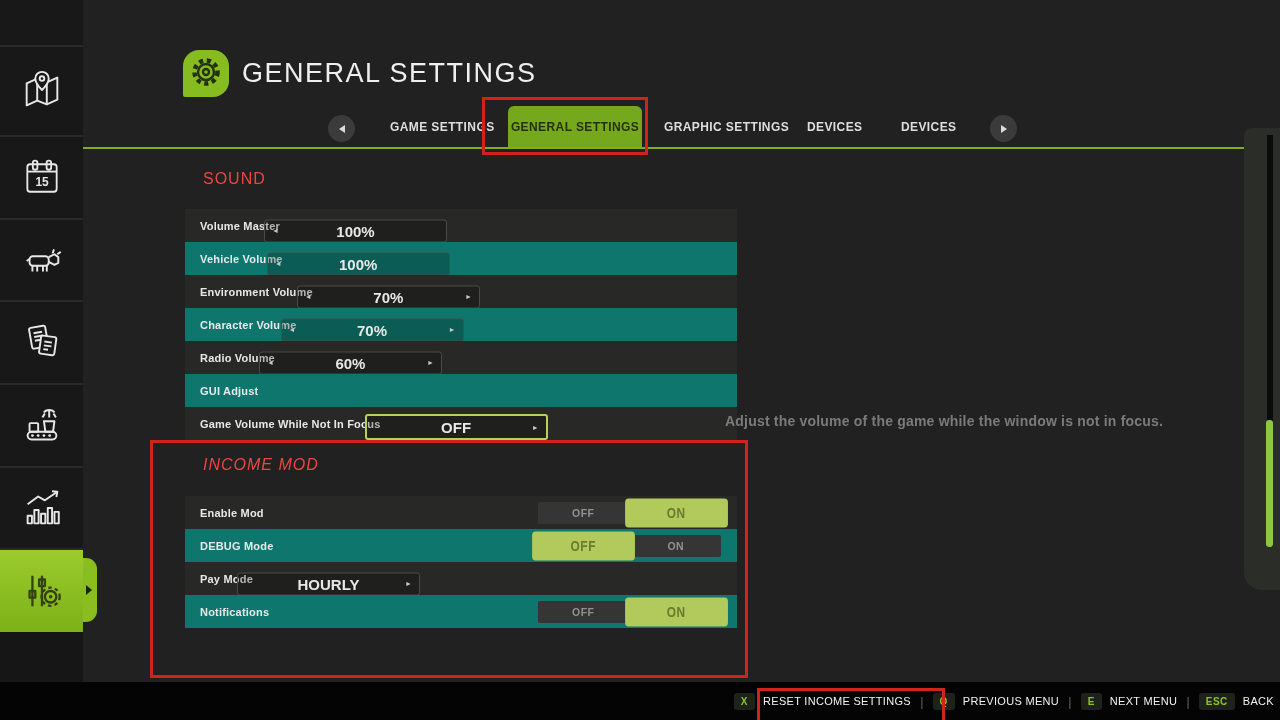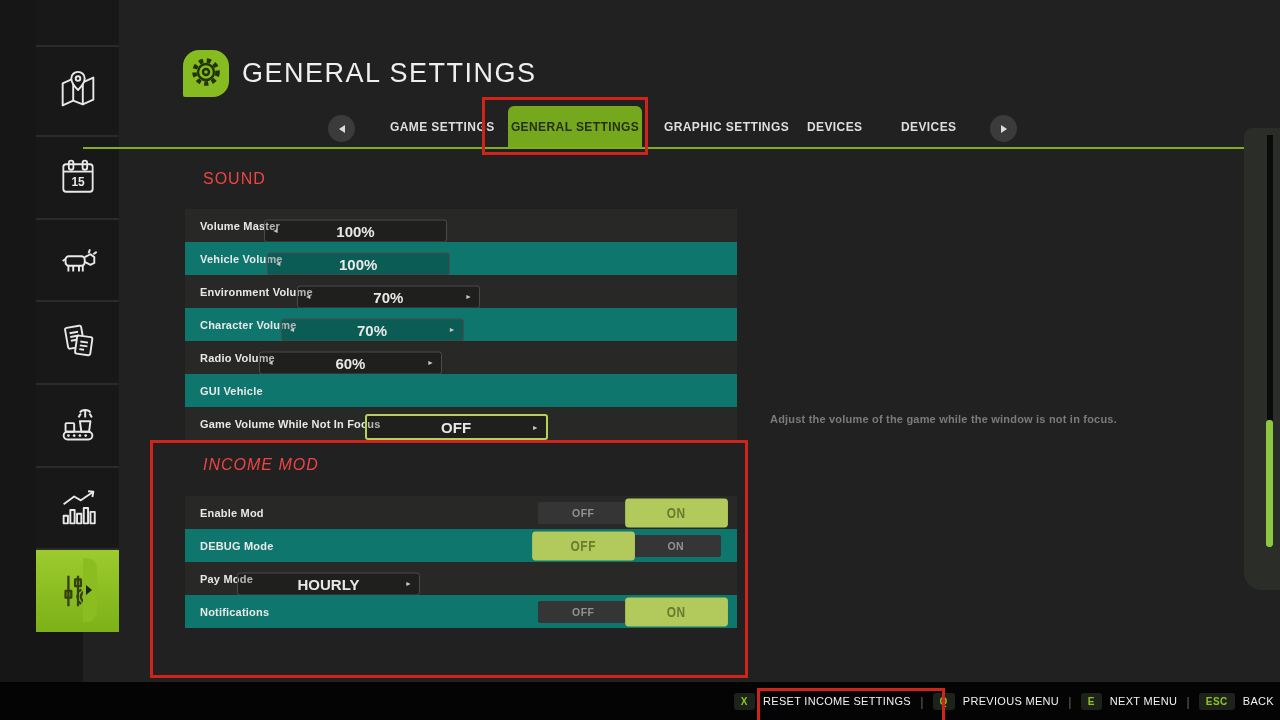--- a/index.html
+++ b/index.html
@@ -1,21 +1,21 @@
 <!DOCTYPE html>
 <html><head>
 <meta charset="utf-8">
 <style>
   * { margin:0; padding:0; box-sizing:border-box; }
   html,body { width:1280px; height:720px; overflow:hidden; }
   body { background:#212121; font-family:"Liberation Sans", sans-serif; position:relative; }
 
   
   .sidebar { position:absolute; left:0; top:0; width:83px; height:682px; background:#161616; }
-  .side-cell { position:absolute; left:0; width:83px; display:flex; align-items:center; justify-content:center; border-top:2px solid #2a2a2a; background:#181818;margin-left:36px; }
+  .side-cell { position:absolute; left:0; width:83px; display:flex; align-items:center; justify-content:center; border-top:2px solid #2a2a2a; background:#181818; }
   .side-cell svg { display:block; }
   .side-cell.active { background:linear-gradient(180deg,#9ccb2e,#7cb117); border-top:2px solid #2a2a2a; }
   .side-bump { position:absolute; left:83px; top:558px; width:14px; height:64px; background:#8abd20; border-radius:0 11px 11px 0; }
   .side-bump .tri { position:absolute; left:3px; top:27px; width:0; height:0; border-left:6px solid #1c240b; border-top:5px solid transparent; border-bottom:5px solid transparent; }
 
   
   .hdr-icon { position:absolute; left:183px; top:50px; width:46px; height:47px; background:#86bc20; border-radius:16px 16px 16px 2px; display:flex; align-items:center; justify-content:center; }
   .page-title { position:absolute; left:242px; top:58px; font-size:27px; letter-spacing:1.5px; color:#efefef; font-weight:500; }
 
   
@@ -39,21 +39,21 @@
   .stepper .val { position:absolute; left:0; right:0; text-align:center; font-size:15px; font-weight:bold; color:#e8e8e8; }
   .stepper .arr { position:absolute; top:50%; transform:translateY(-50%); font-size:7px; color:#c8c8c8; }
   .stepper .arr.l { left:7px; }
   .stepper .arr.r { right:7px; }
 
   .toggle { height:22px; display:flex; gap:2px; }
   .toggle .opt { flex:1; background:#353535; color:#929292; font-size:10.5px; font-weight:bold; display:flex; align-items:center; justify-content:center; border-radius:2px; letter-spacing:.5px; }
   .toggle .opt.selected { background:#b2c95c; color:#6b7a2e; transform:scale(1.13,1.32); border-radius:3px; z-index:2; }
 
   
-  .help-text { position:absolute; left:770px; top:413px; width:470px; font-size:11px; color:#7b7b7b; font-weight:bold; letter-spacing:.2px; }
+  .help-text { position:absolute; left:725px; top:413px; width:470px; font-size:14px; color:#7b7b7b; font-weight:bold; letter-spacing:.2px; }
   .right-strip { position:absolute; left:1244px; top:128px; width:36px; height:462px; background:#2b2e28; border-radius:8px 0 0 18px; }
   .scroll-track { position:absolute; left:1267px; top:135px; width:6px; height:412px; background:#0a0a0a; }
   .scroll-thumb { position:absolute; left:1266px; top:420px; width:7px; height:127px; background:#8dc63f; border-radius:3px; }
 
   
   .bottom-bar { position:absolute; left:0; top:682px; width:1280px; height:38px; background:#040404; display:flex; align-items:center; justify-content:flex-end; padding-right:6px; gap:9px; }
   .bb-item { display:flex; align-items:center; gap:8px; }
   .key-badge { background:#1d231a; color:#8fc31f; font-size:10px; font-weight:bold; padding:3px 7px; border-radius:3px; letter-spacing:.5px; }
   .bb-label { font-size:11px; font-weight:normal; color:#f2f2f2; letter-spacing:.3px; white-space:nowrap; }
   .bb-div { color:#3f3f3f; font-size:13px; font-weight:bold; }
@@ -230,21 +230,21 @@
   <div class="row">
     <span class="row-label">Radio Volume</span>
     <div class="ctrl stepper">
       <span class="arr l">◄</span>
       <span class="val">60%</span>
       <span class="arr r">►</span>
     </div>
   </div>
 
   <div class="row">
-    <span class="row-label">GUI Vehicle</span>
+    <span class="row-label">GUI Adjust</span>
   </div>
 
   <div class="row">
     <span class="row-label">Game Volume While Not In Focus</span>
     <div class="ctrl stepper focused">
 
       <span class="val">OFF</span>
       <span class="arr r">►</span>
     </div>
   </div>

